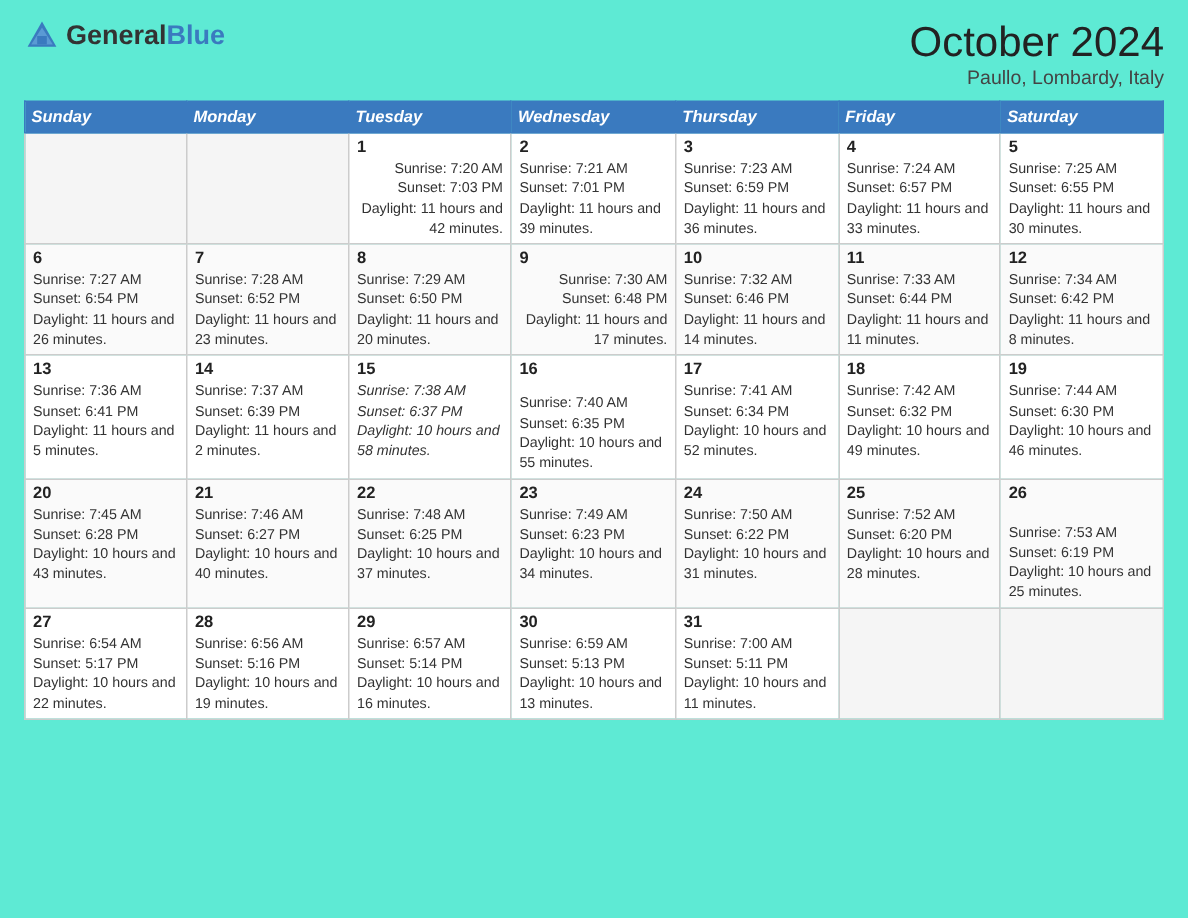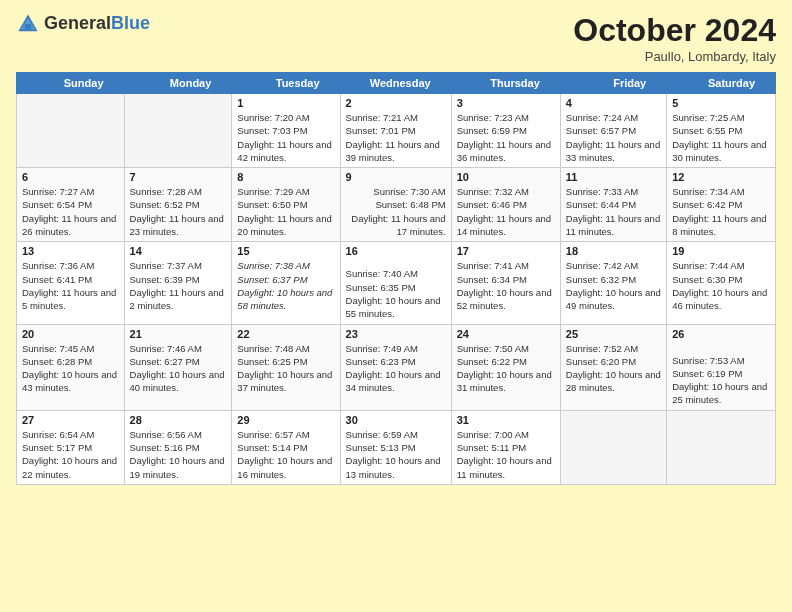--- a/index.html
+++ b/index.html
@@ -7,21 +7,21 @@
       font-family: Arial, sans-serif;
       background: #fff;
       width: 792px;
       height: 612px;
       overflow: hidden;
     }
     .page {
       width: 792px;
       height: 612px;
       padding: 12px 16px;
-      background: #fef9c3;
+      background: #5eead4;
     }
     .header {
       display: flex;
       justify-content: space-between;
       align-items: flex-start;
       margin-bottom: 8px;
     }
     .logo {
       display: flex;
       align-items: center;
@@ -35,41 +35,42 @@
     .logo-general { color: #333; }
     .logo-blue { color: #3a7abf; }
     .logo-icon {
       width: 24px;
       height: 24px;
     }
     .title-block {
       text-align: right;
     }
     .month-title {
-      font-size: 32px;
-      font-weight: bold;
+      font-size: 28px;
+      font-weight: normal;
       color: #222;
     }
     .location {
       font-size: 13px;
       color: #444;
     }
     .calendar {
       width: 100%;
       border-collapse: collapse;
       font-size: 10px;
     }
     .calendar th {
       background: #3a7abf;
       color: #fff;
-      text-align: right;
-      padding: 4px 20px;
+      text-align: left;
+      padding: 4px 4px;
       font-size: 11px;
       font-weight: bold;
       border: 1px solid #3a7abf;
+      font-style: italic;
     }
     .calendar td {
       border: 1px solid #ccc;
       vertical-align: top;
       padding: 3px 5px;
       width: 113px;
       min-height: 70px;
       background: #fff;
     }
     .calendar td.empty {
@@ -124,21 +125,21 @@
         <th>Friday</th>
         <th>Saturday</th>
       </tr>
     </thead>
     <tbody id="calendar-body">
     <tr>
           <td class="empty"></td>
           <td class="empty"></td>
           <td>
             <div class="day-number">1</div>
-            <div class="day-info" style="white-space: pre-line;">Sunrise: 7:20 AM
+            <div class="day-info" style="white-space: pre-line; text-align: right;">Sunrise: 7:20 AM
 Sunset: 7:03 PM
 Daylight: 11 hours and 42 minutes.</div>
           </td>
           <td>
             <div class="day-number">2</div>
             <div class="day-info" style="white-space: pre-line;">Sunrise: 7:21 AM
 Sunset: 7:01 PM
 Daylight: 11 hours and 39 minutes.</div>
           </td>
           <td>

